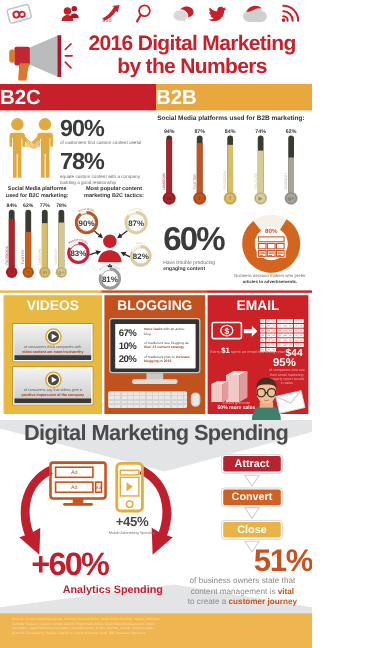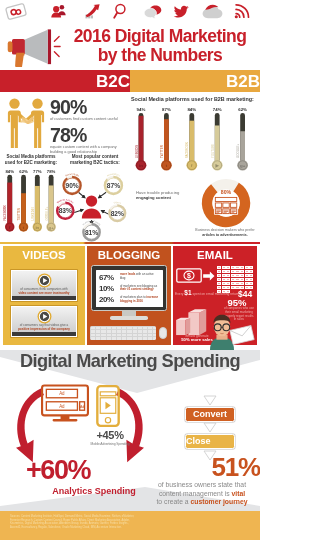--- a/index.html
+++ b/index.html
@@ -9,21 +9,21 @@
   svg{display:block;overflow:visible;}
 
   
   #iconrow{left:0;top:1px;width:260px;height:20px;}
   #megaphone{left:2px;top:27px;width:60px;height:40px;}
   #title{left:60px;top:27px;width:200px;text-align:center;color:#C8202A;font-weight:bold;font-size:17.5px;line-height:18.5px;letter-spacing:-0.55px;}
 
   
   #b2cbar{left:0;top:70px;width:130px;height:22px;background:#C8202A;}
   #b2bbar{left:130px;top:70px;width:130px;height:22px;background:#E9A83F;}
-  .barlbl{position:absolute;left:0;right:0;top:2px;text-align:right;color:#fff;font-weight:bold;font-size:17px;}
+  .barlbl{position:absolute;left:0;right:0;top:2px;text-align:left;color:#fff;font-weight:bold;font-size:17px;}
 
   
   #handshake{left:3px;top:97px;width:46px;height:52px;}
   #b2c-stats{left:50px;top:98px;width:80px;}
   .bignum{color:#3a3a3a;font-weight:bold;font-size:19.5px;line-height:18px;letter-spacing:-0.8px;}
   .subtxt{color:#6b6b6b;font-size:3.85px;line-height:4.6px;margin-top:1.2px;width:70px;}
   #b2c-plat-title{left:0px;top:154px;width:62px;text-align:center;color:#333;font-weight:bold;font-size:4.5px;line-height:5.7px;}
   #b2c-therms{left:3px;top:167px;width:64px;height:68px;}
   #b2c-tactics-title{left:66px;top:154px;width:58px;text-align:center;color:#333;font-weight:bold;font-size:4.6px;line-height:5.7px;}
   #b2c-tactics{left:58px;top:164px;width:70px;height:76px;}
@@ -365,20 +365,21 @@
           <circle cx="110.6" cy="61.199999999999996" r="5.4" fill="#A8A49B"></circle>
           <circle cx="110.6" cy="61.199999999999996" r="4.4" fill="none" stroke="rgba(0,0,0,0.25)" stroke-width="0.65"></circle>
           <text x="110.6" y="63" text-anchor="middle" font-size="4.4" font-weight="bold" fill="rgba(0,0,0,0.30)" font-family="&quot;Liberation Sans&quot;,sans-serif">g+</text>
           <text x="110.6" y="6.8" text-anchor="middle" font-size="4.4" font-weight="bold" fill="#333" font-family="&quot;Liberation Sans&quot;,sans-serif">62%</text>
           <text x="0" y="0" text-anchor="start" font-size="2.9" fill="#A8A49B" font-family="&quot;Liberation Sans&quot;,sans-serif" transform="translate(107.19999999999999,54) rotate(-90)">GOOGLE+</text>
         </g>
       </g>
   </svg>
 
   <div class="abs" id="b2b-60">
+    <div id="b2b-60-num">60%</div>
     <div id="b2b-60-txt">
       <div>Have trouble producing</div>
       <div class="bld">engaging content</div>
     </div>
   </div>
 
   <svg class="abs" id="b2b-donut" viewBox="0 0 62 58">
     <g>
         <circle cx="30" cy="26" r="19.5" fill="none" stroke="#F4F1EB" stroke-width="11"></circle>
         <circle cx="30" cy="26" r="19.5" fill="none" stroke="#D4651F" stroke-width="11" stroke-dasharray="98.01769079200155 122.52211349000193" transform="rotate(-58 30 26)"></circle>
@@ -620,28 +621,29 @@
 
   <div class="abs spenditem" id="sp2">
     <div class="spv">+45%</div>
     <div class="spl">Mobile Advertising Spending</div>
   </div>
 
   <div class="abs" id="sp60">+60%</div>
   <div class="abs" id="sp60l">Analytics Spending</div>
 
   <div class="abs" id="funnel">
+      <div class="fbox" style="position: absolute; left: 10px; top: 0px; width: 50px; height: 15px; background: rgb(183, 35, 48); border: 1.2px solid rgb(255, 255, 255); box-shadow: rgb(211, 211, 211) 0px 0px 0px 0.7px; border-radius: 2.5px; color: rgb(255, 255, 255); font-weight: bold; font-size: 9px; text-align: center; line-height: 13px; box-sizing: border-box;">Attract</div>
       <svg viewBox="0 0 14 11" style="position:absolute;left:28px;top:15.5px;width:14px;height:11px;overflow:visible">
         <path d="M1 1 H13 L7 10 Z" fill="#fff" stroke="#CFCFCF" stroke-width="0.9" stroke-linejoin="round"></path>
       </svg>
       <div class="fbox" style="position: absolute; left: 10px; top: 27.5px; width: 50px; height: 15px; background: rgb(208, 97, 35); border: 1.2px solid rgb(255, 255, 255); box-shadow: rgb(211, 211, 211) 0px 0px 0px 0.7px; border-radius: 2.5px; color: rgb(255, 255, 255); font-weight: bold; font-size: 9px; text-align: center; line-height: 13px; box-sizing: border-box;">Convert</div>
       <svg viewBox="0 0 14 11" style="position:absolute;left:28px;top:43px;width:14px;height:11px;overflow:visible">
         <path d="M1 1 H13 L7 10 Z" fill="#fff" stroke="#CFCFCF" stroke-width="0.9" stroke-linejoin="round"></path>
       </svg>
-      <div class="fbox" style="position: absolute; left: 10px; top: 55px; width: 50px; height: 15px; background: rgb(233, 180, 71); border: 1.2px solid rgb(255, 255, 255); box-shadow: rgb(211, 211, 211) 0px 0px 0px 0.7px; border-radius: 2.5px; color: rgb(255, 255, 255); font-weight: bold; font-size: 9px; line-height: 13px; box-sizing: border-box;">Close</div>
+      <div class="fbox" style="position: absolute; left: 10px; top: 55px; width: 50px; height: 15px; background: rgb(233, 180, 71); border: 1.2px solid rgb(255, 255, 255); box-shadow: rgb(211, 211, 211) 0px 0px 0px 0.7px; border-radius: 2.5px; color: rgb(255, 255, 255); font-weight: bold; font-size: 9px; text-align: center; line-height: 13px; box-sizing: border-box;">Close</div>
       <svg viewBox="0 0 14 11" style="position:absolute;left:28px;top:70.5px;width:14px;height:11px;overflow:visible">
         <path d="M1 1 H13 L7 10 Z" fill="#fff" stroke="#CFCFCF" stroke-width="0.9" stroke-linejoin="round"></path>
       </svg>
     </div>
 
   <div class="abs" id="st51">51%</div>
   <div class="abs" id="st51t">
     <div>of business owners state that</div>
     <div><span>content management is </span><b>vital</b></div>
     <div><span>to create a </span><b>customer journey</b></div>

